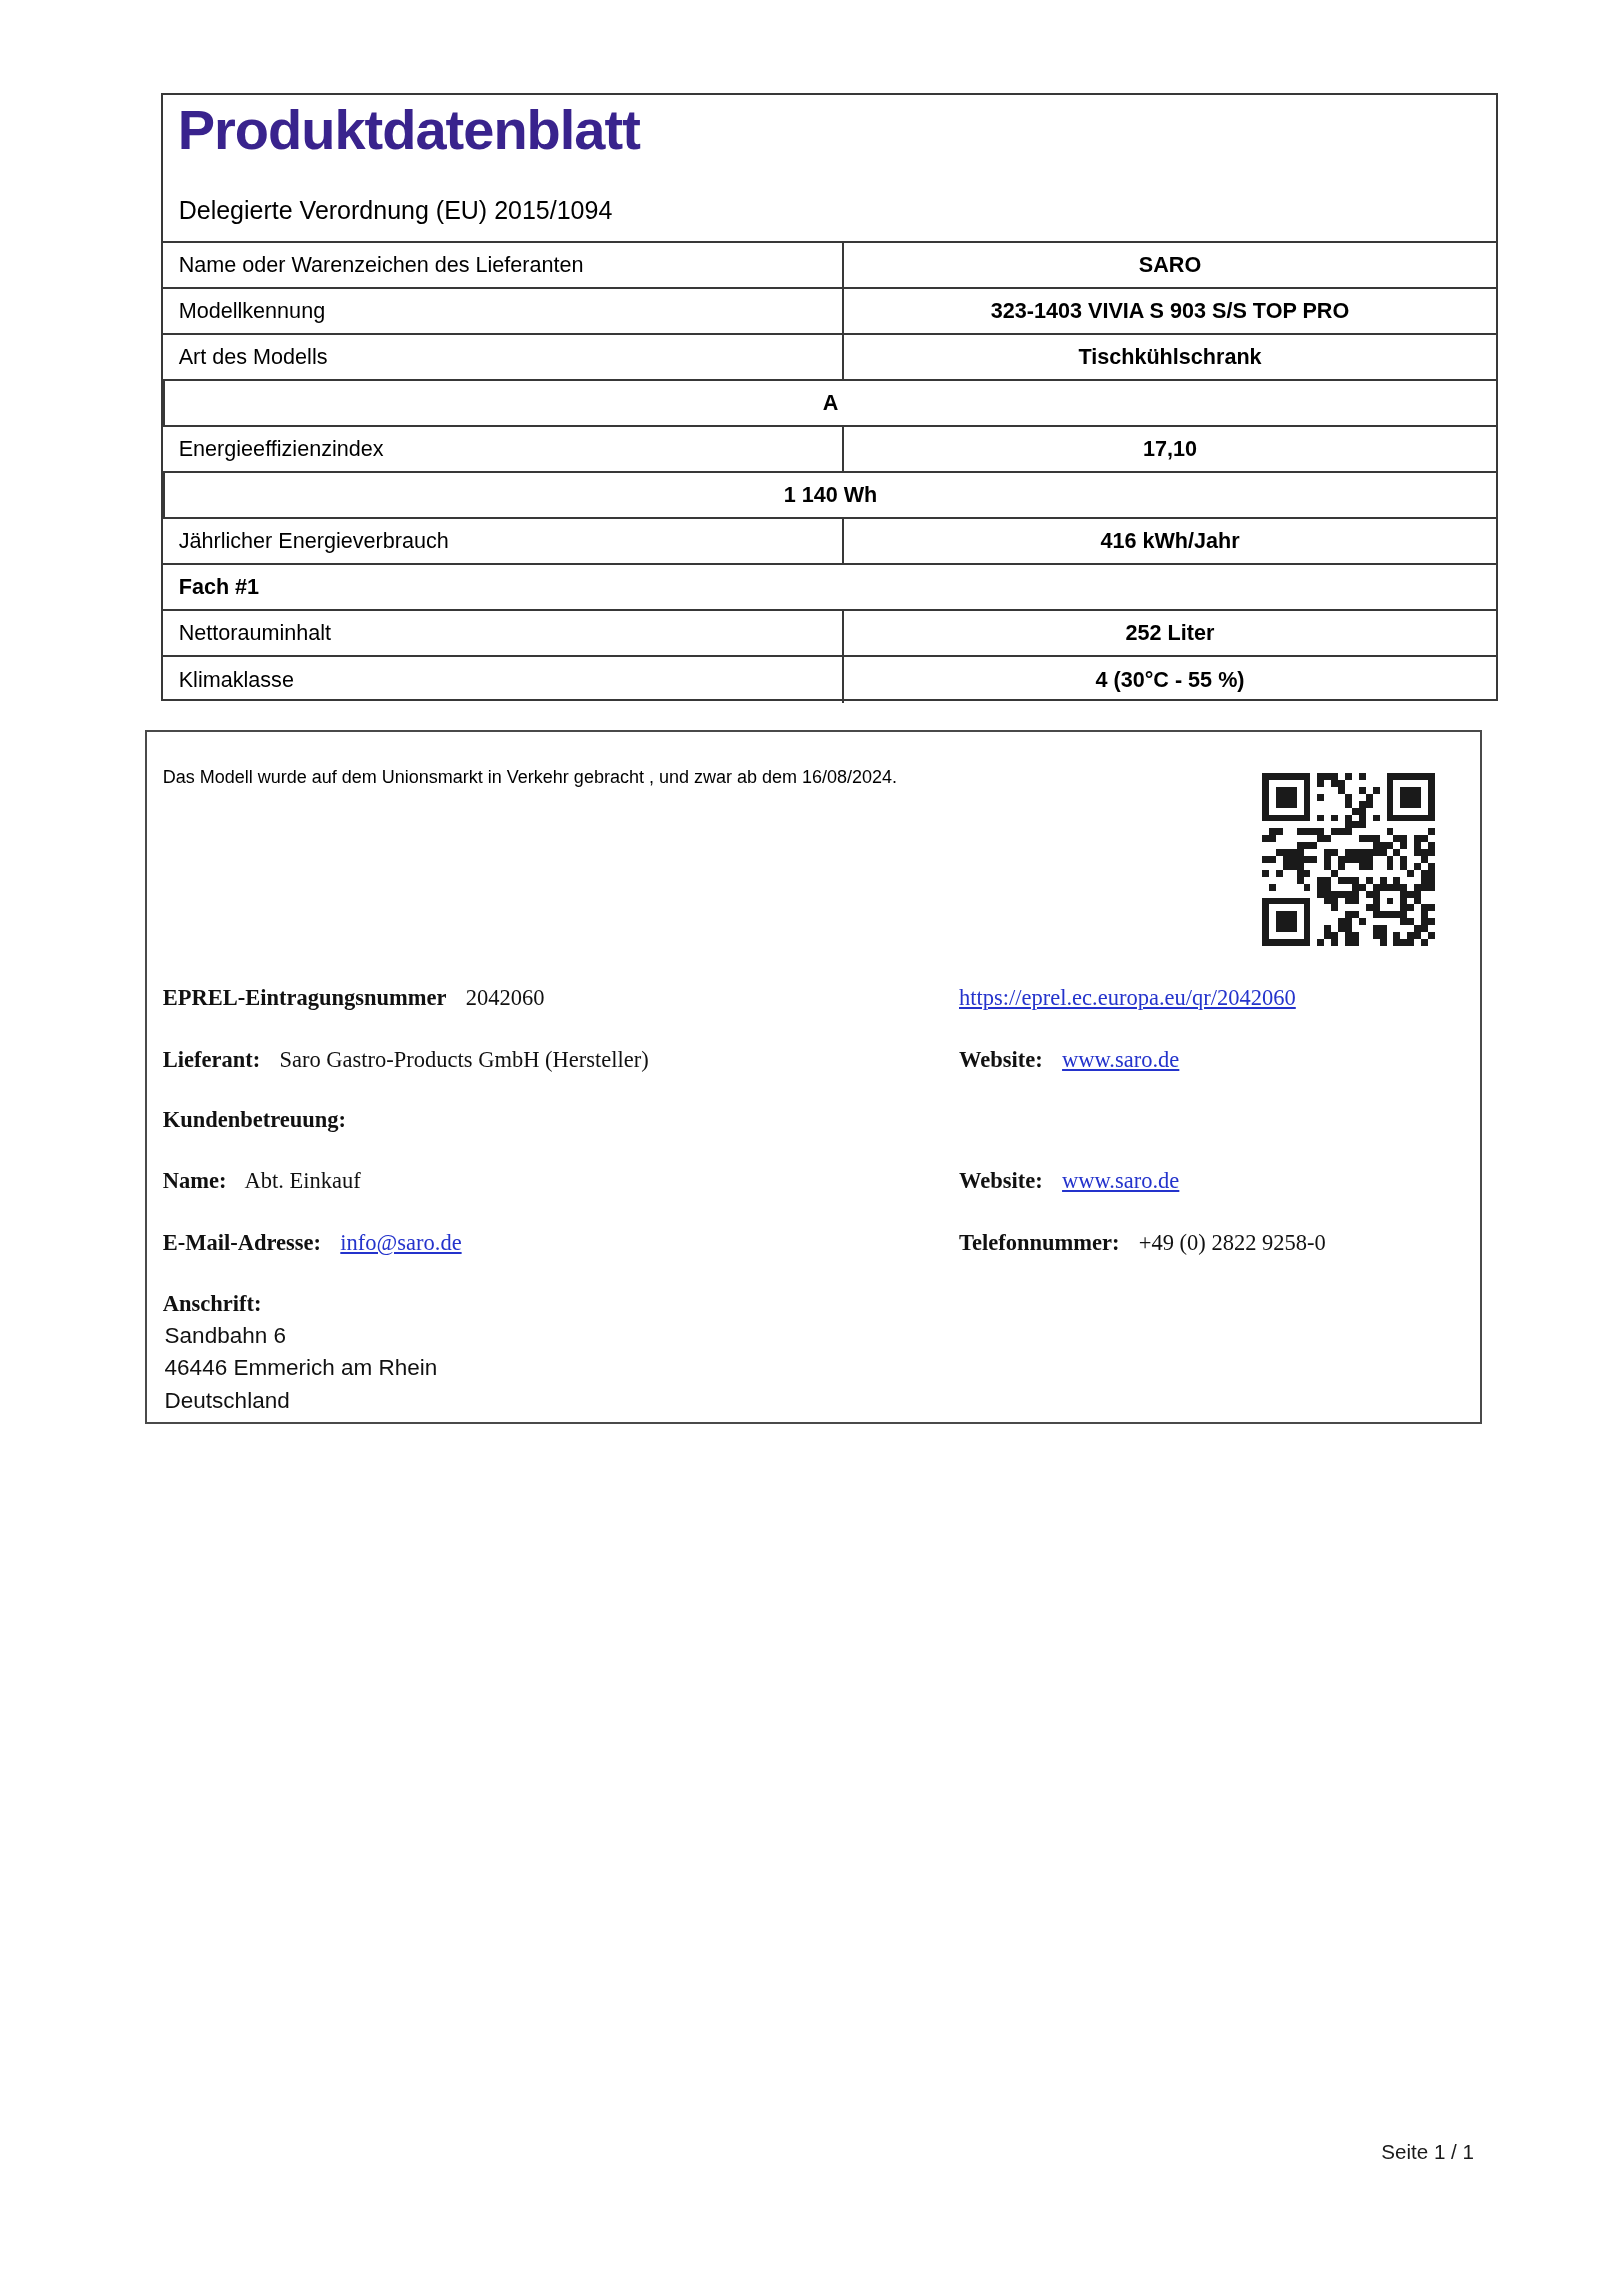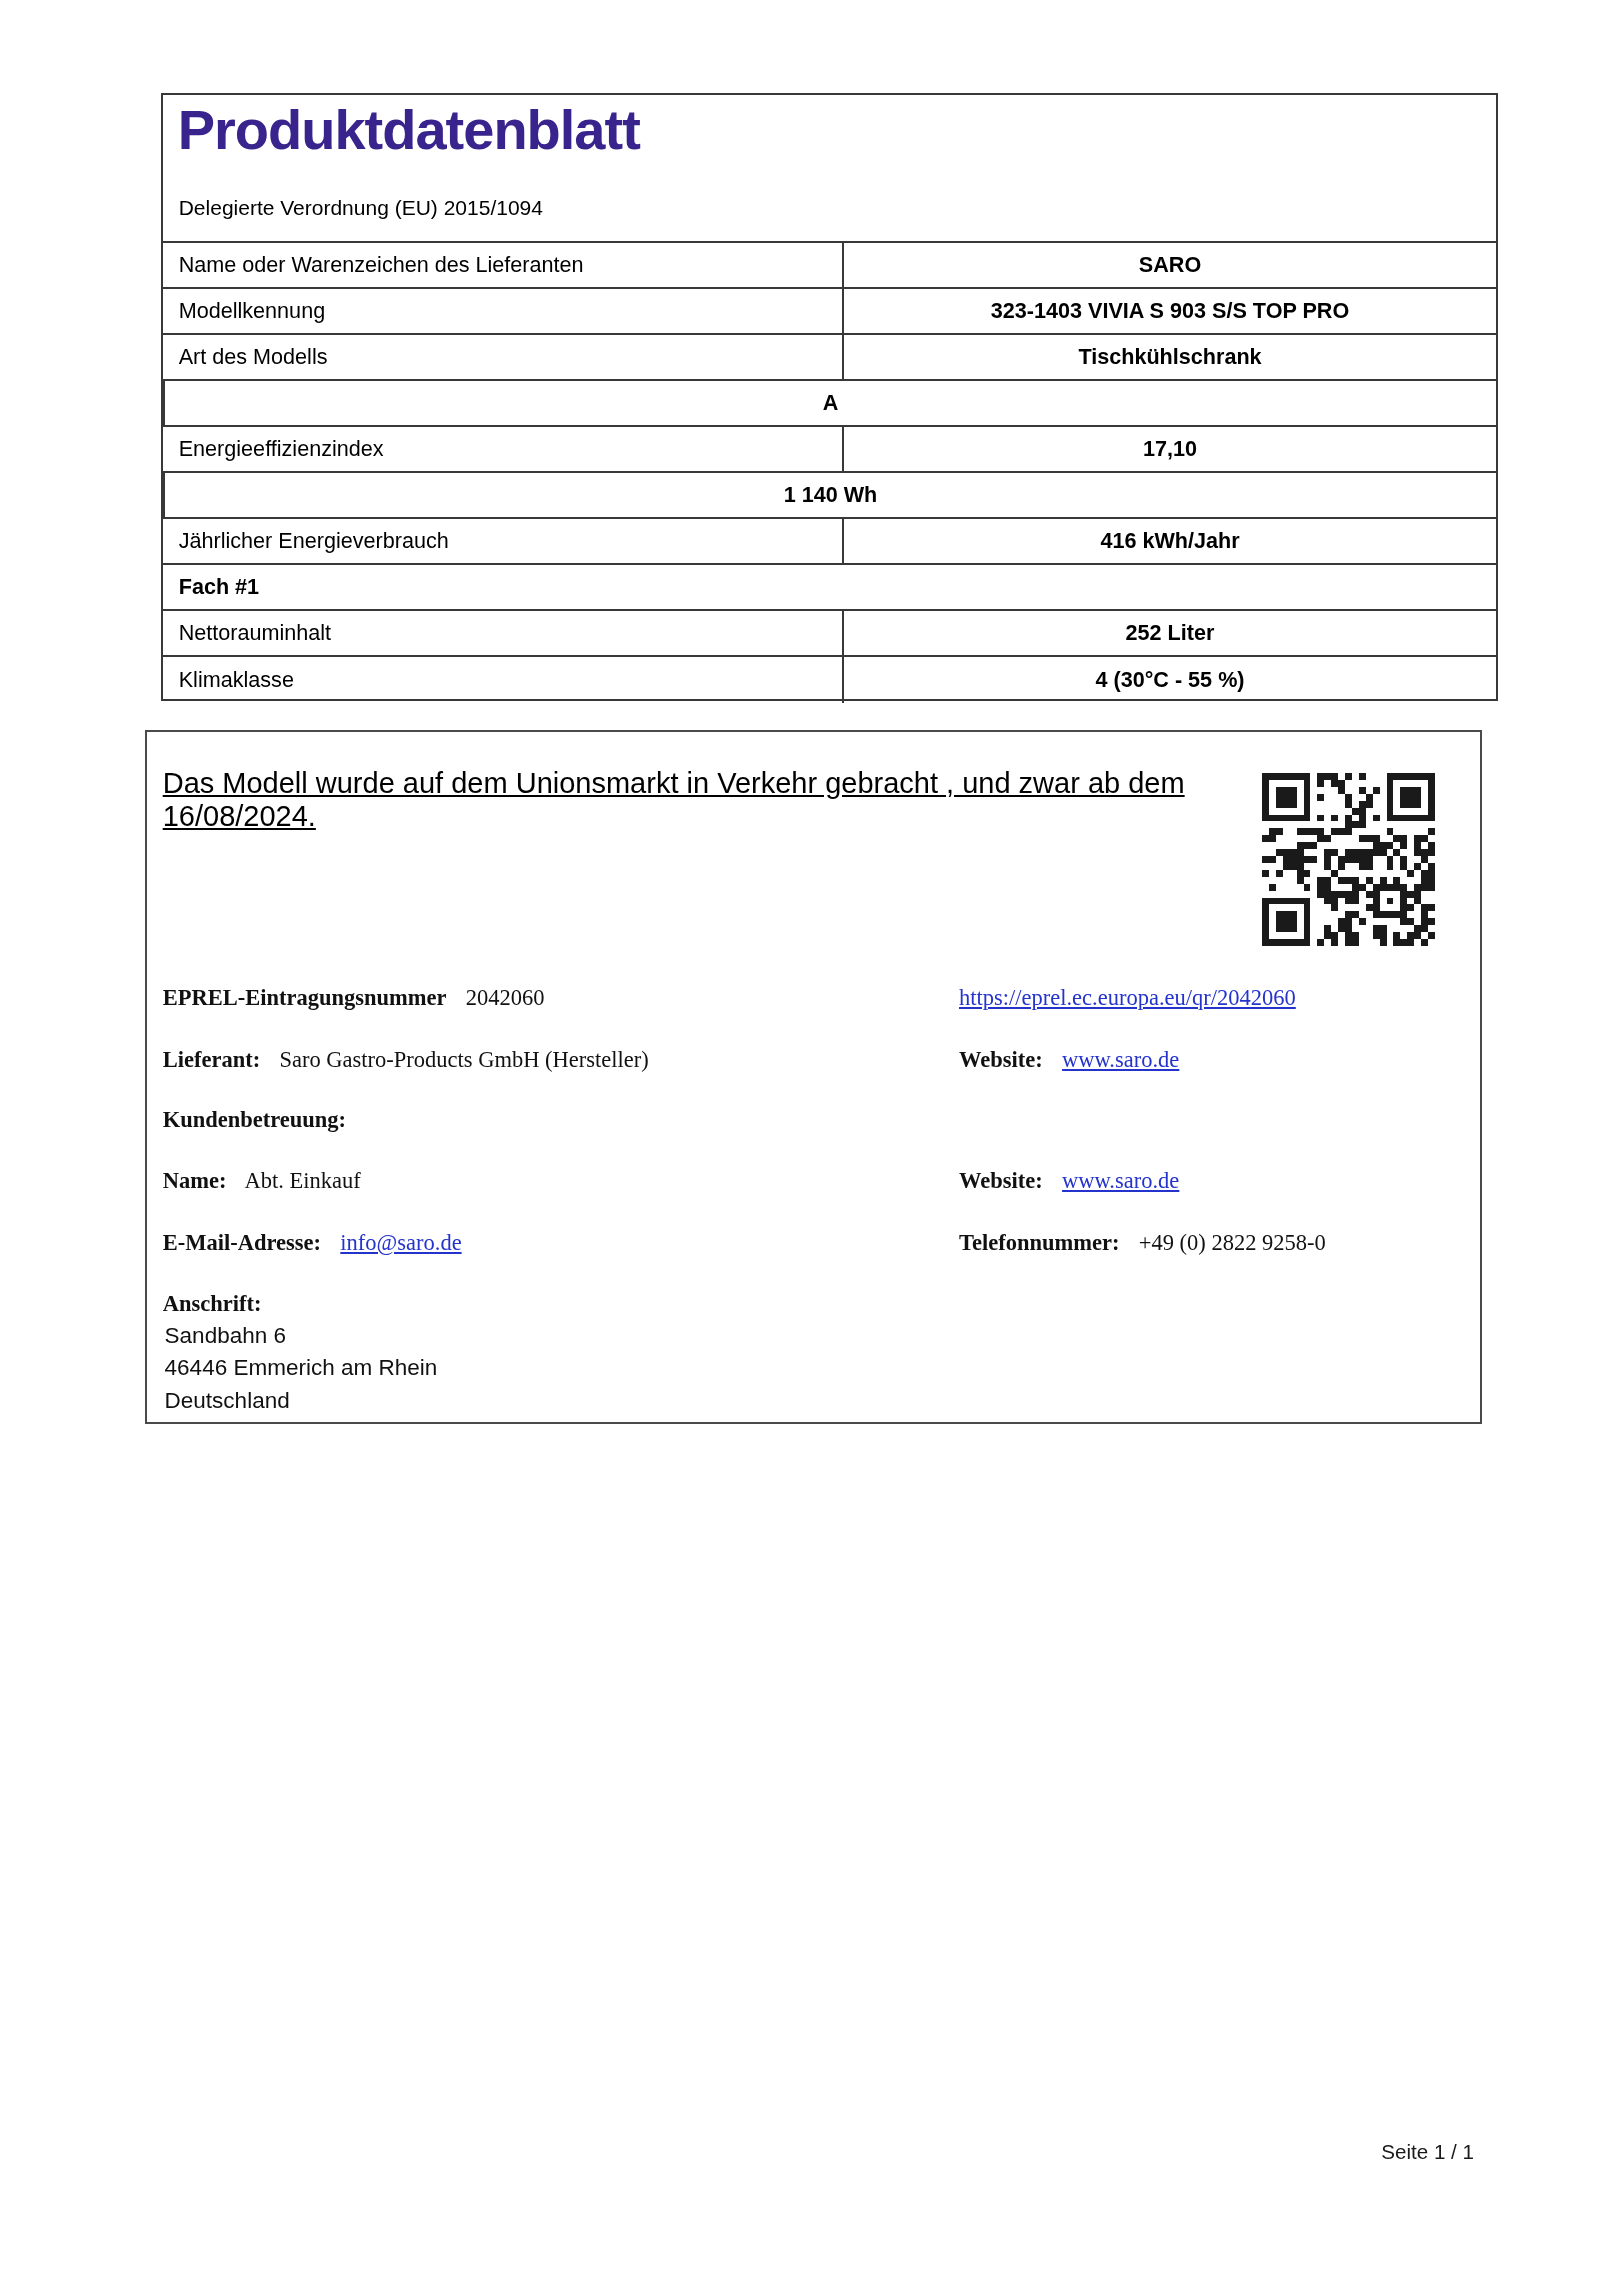--- a/index.html
+++ b/index.html
@@ -15,42 +15,42 @@
     position:absolute; left:161px; top:93px; width:1337px; height:608px;
     border:2px solid #383838; background:#fff;
   }
   .box1-header { position:relative; height:148px; border-bottom:2px solid #383838; }
   .doc-title {
     position:absolute; left:14.7px; top:2px;
     font-size:56px; font-weight:bold; letter-spacing:-1px;
   }
   .doc-subtitle {
     position:absolute; left:15.7px; top:101px;
-    font-size:21px; color:#000;
+    font-size:25px; color:#000;
   }
   .trow { display:flex; height:46px; border-bottom:2px solid #383838; }
   .trow:last-child { border-bottom:none; }
   .trow .tlabel {
     width:679px; padding-left:15.7px; display:flex; align-items:center;
     font-size:21.6px; color:#000;
   }
   .trow .tvalue {
     flex:1; border-left:2px solid #383838; display:flex; align-items:center;
     justify-content:center; font-size:21.6px; font-weight:bold; color:#000;
   }
   .trow.section .tlabel { width:100%; font-weight:bold; }
 
   
   .box2 {
     position:absolute; left:145px; top:730px; width:1337px; height:694px;
     border:2px solid #4a4a4a; background:#fff;
   }
   .intro-text {
     position:absolute; left:15.7px; top:35px; width:1078px;
-    font-size:29px; color:#000;text-decoration:underline;
+    font-size:18px; color:#000;
   }
   .qr-wrap { position:absolute; left:1115px; top:41px; width:173px; height:173px; }
   .qr-wrap svg { width:100%; height:100%; }
 
   .crow { position:absolute; font-size:22.5px; white-space:nowrap;font-family:Liberation Serif, serif; }
   .b { font-weight:bold; }
   .gap { display:inline-block; width:13.7px; }
   .lnk { color:#2433cc; text-decoration:underline; cursor:pointer; }
   .colL { left:15.7px; }
   .colR { left:812px; }

